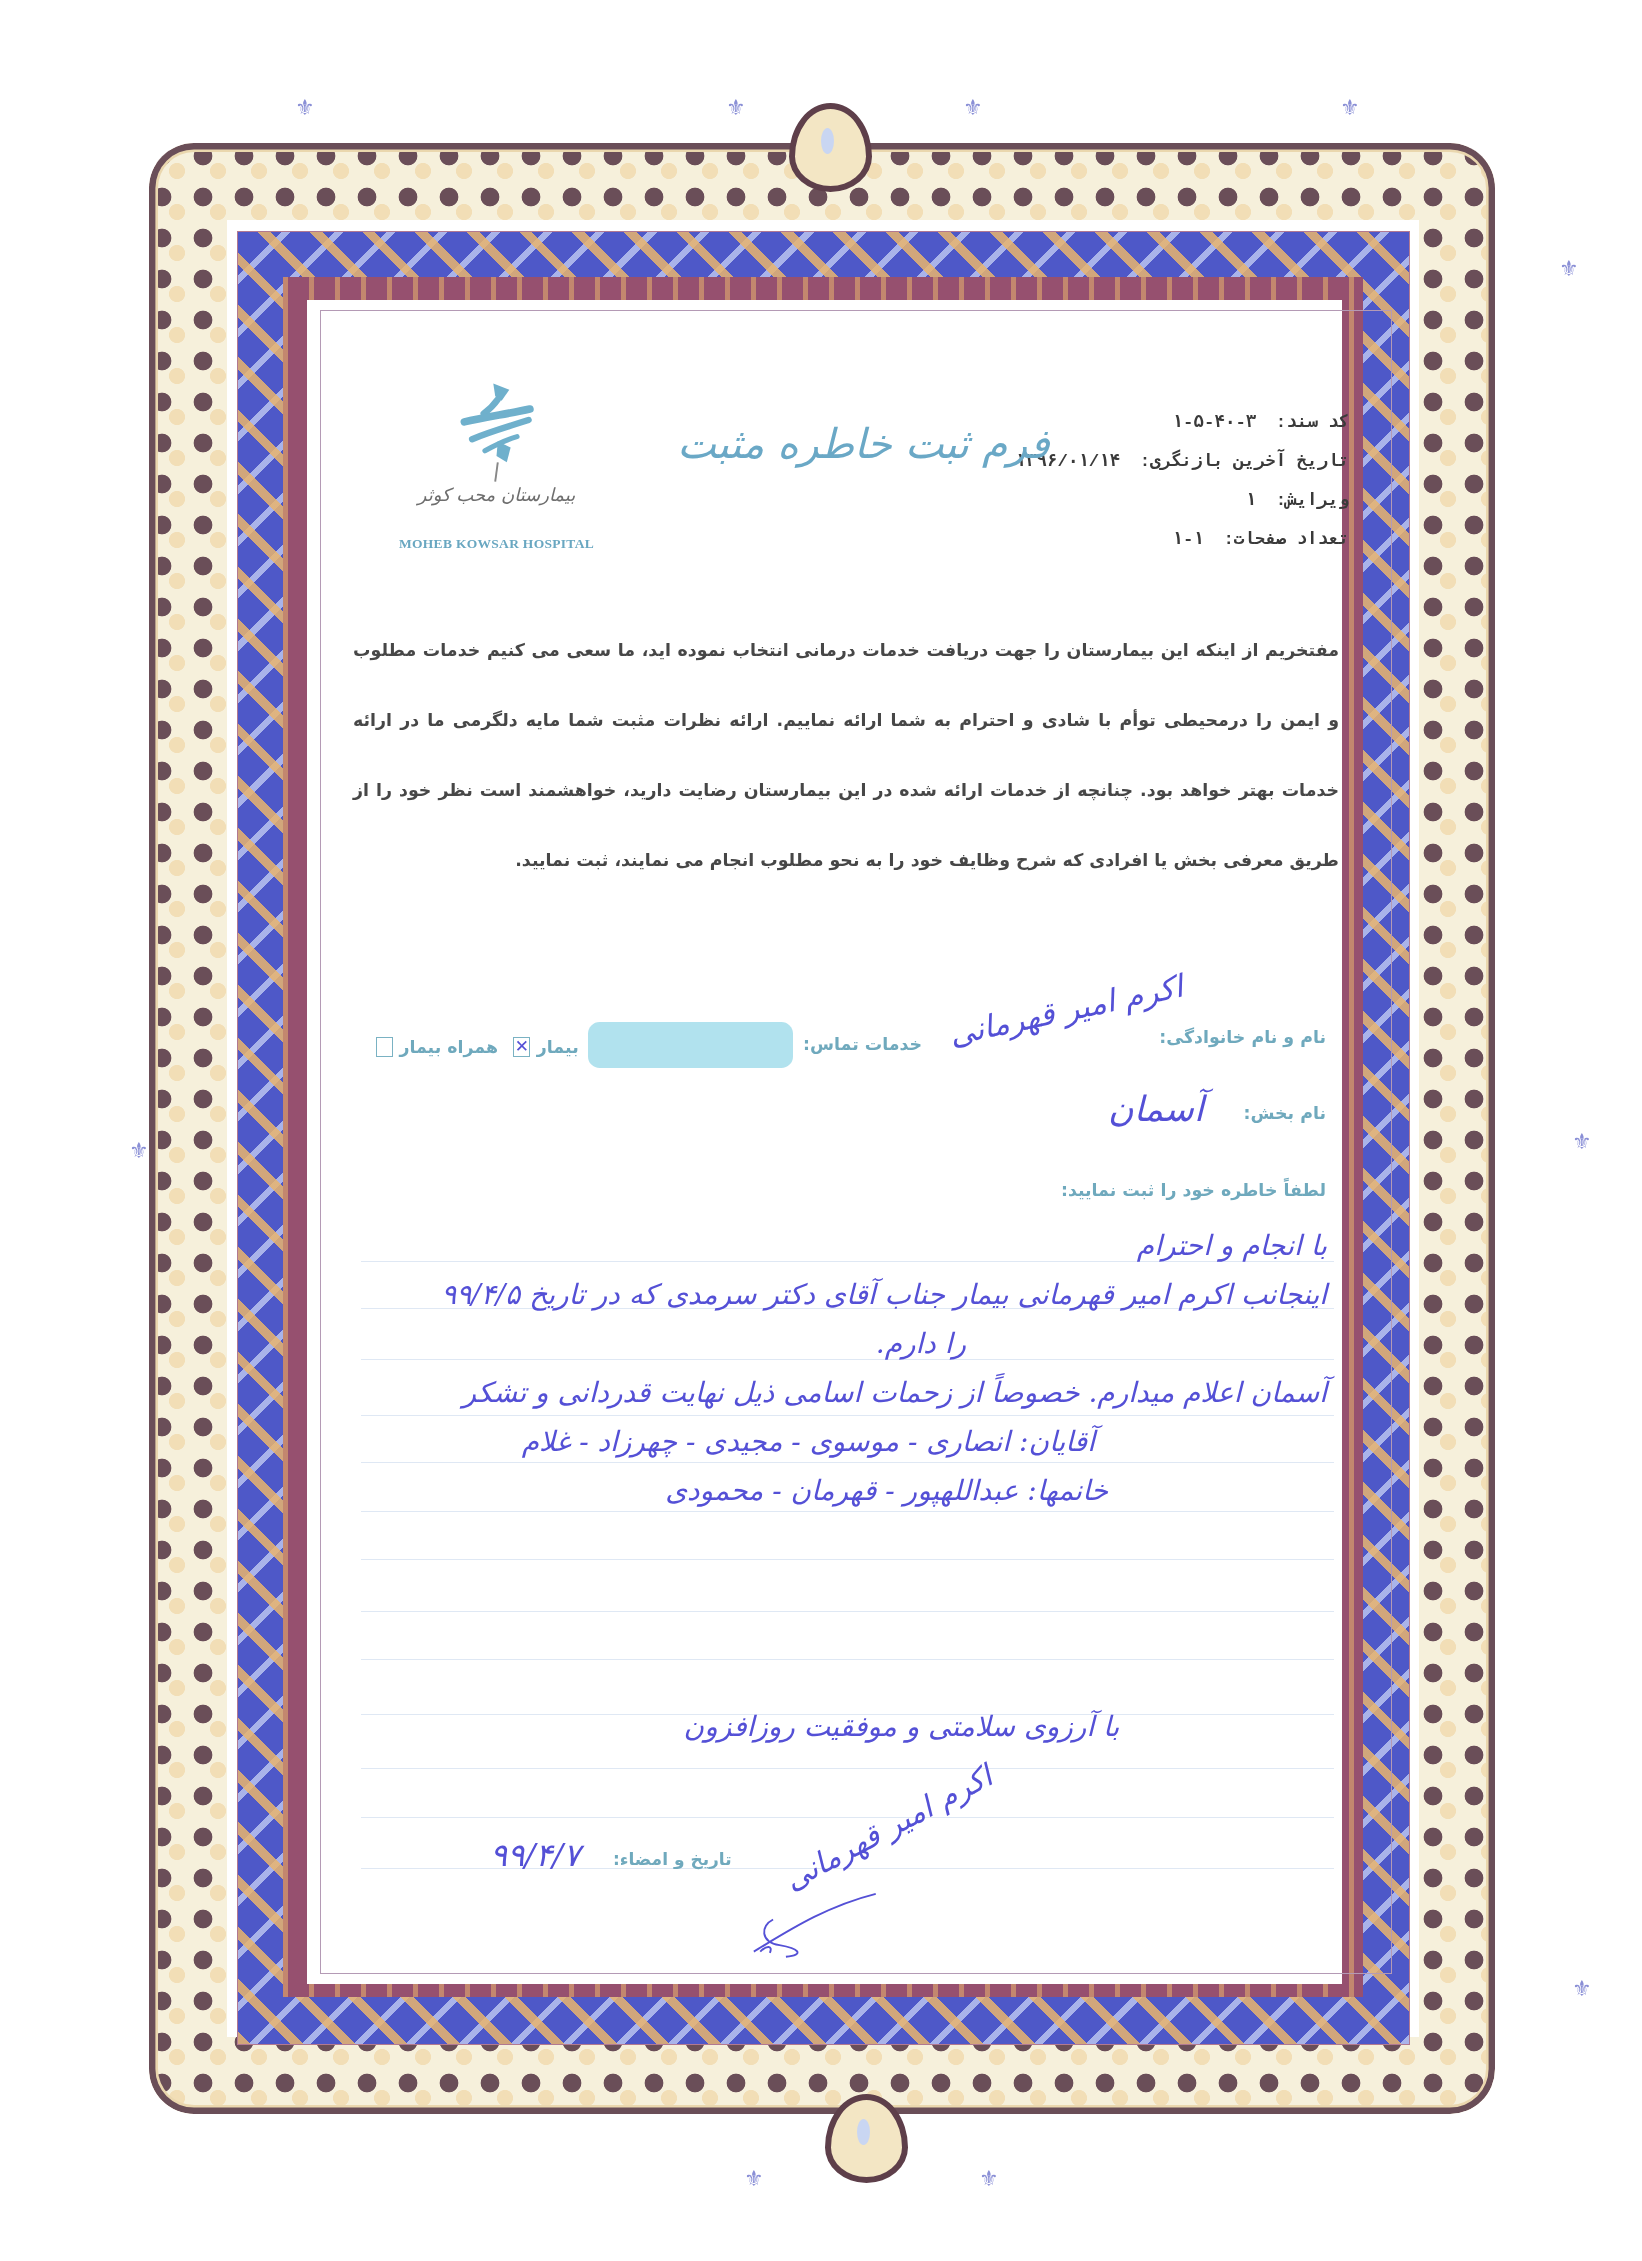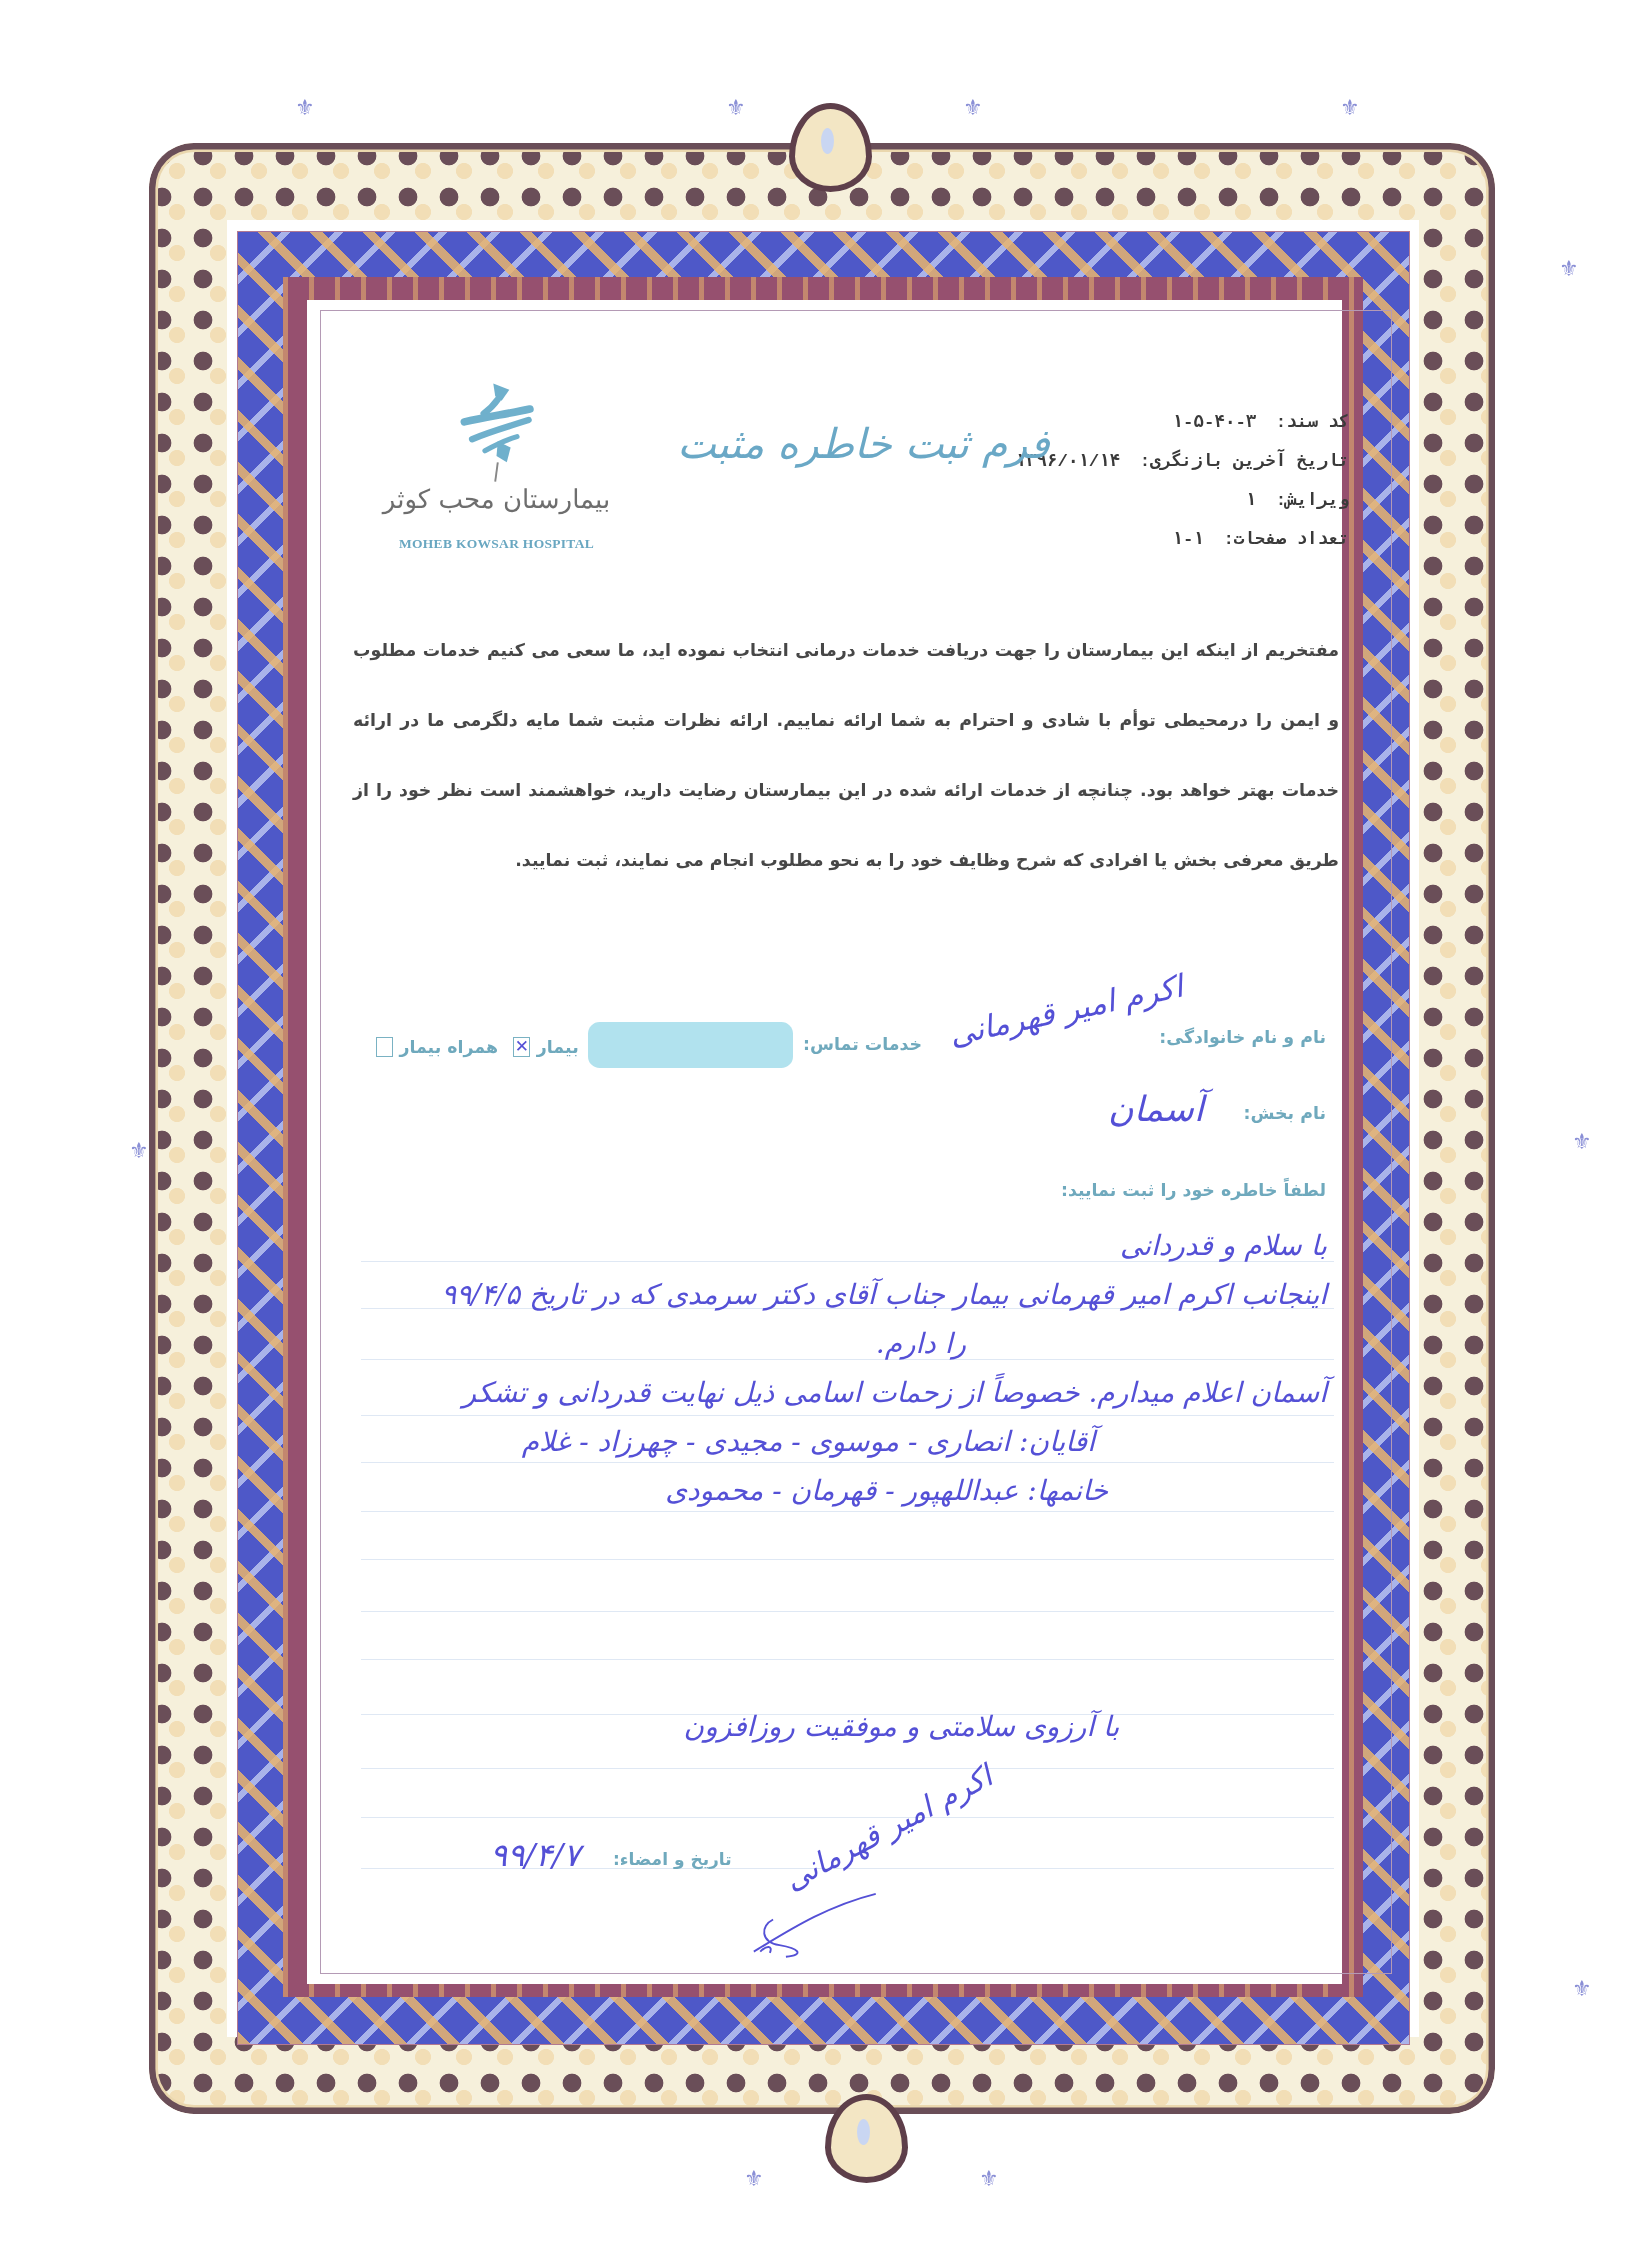--- a/index.html
+++ b/index.html
@@ -76,22 +76,22 @@
     left:670px; top:412px; width:387px; text-align:center;
     direction:rtl;
     font-family:"DejaVu Serif", serif; font-style:italic;
     color:#6aa8c6; font-size:41px; line-height:64px;
   }
 
   .logo { left:374px; top:374px; width:245px; height:193px; }
   .logo-mark { position:absolute; left:84px; top:6.4px; width:77px; height:103px; }
   .logo-fa {
     position:absolute; left:0; top:110px; width:245px; text-align:center;
-    direction:rtl; font-family:"DejaVu Serif", serif; 
-    color:#6e6e6e; font-size:26px;
+    direction:rtl; font-family:"DejaVu Serif", serif; font-style:italic;
+    color:#6e6e6e; font-size:18px;
   }
   .logo-en {
     position:absolute; left:0; top:156px; width:245px; text-align:center;
     font-family:"Liberation Serif", serif; font-weight:bold;
     color:#69a7c1; font-size:13.5px; letter-spacing:0.3px;margin-top:6px;
   }
 
   
   .intro {
     left:353px; top:615px; width:986px;
@@ -242,21 +242,21 @@
 <div class="abs rule" style="top:1511px"></div>
 <div class="abs rule" style="top:1559px"></div>
 <div class="abs rule" style="top:1611px"></div>
 <div class="abs rule" style="top:1659px"></div>
 <div class="abs rule" style="top:1714px"></div>
 <div class="abs rule" style="top:1768px"></div>
 <div class="abs rule" style="top:1817px"></div>
 <div class="abs rule" style="top:1868px"></div>
 
 <div class="abs memory">
-  <div class="line">با سلام و قدردانی</div>
+  <div class="line">با انجام و احترام</div>
   <div class="line">اینجانب اکرم امیر قهرمانی بیمار جناب آقای دکتر سرمدی که در تاریخ ۹۹/۴/۵</div>
   <div class="line" style="padding-right:361px">را دارم.</div>
   <div class="line">آسمان اعلام میدارم. خصوصاً از زحمات اسامی ذیل نهایت قدردانی و تشکر</div>
   <div class="line" style="padding-right:232px">آقایان: انصاری - موسوی - مجیدی - چهرزاد - غلام</div>
   <div class="line" style="padding-right:219px">خانمها: عبداللهپور - قهرمان - محمودی</div>
 </div>
 
 <div class="abs closing">با آرزوی سلامتی و موفقیت روزافزون</div>
 
 <div class="abs sig-label">تاریخ و امضاء:</div>

